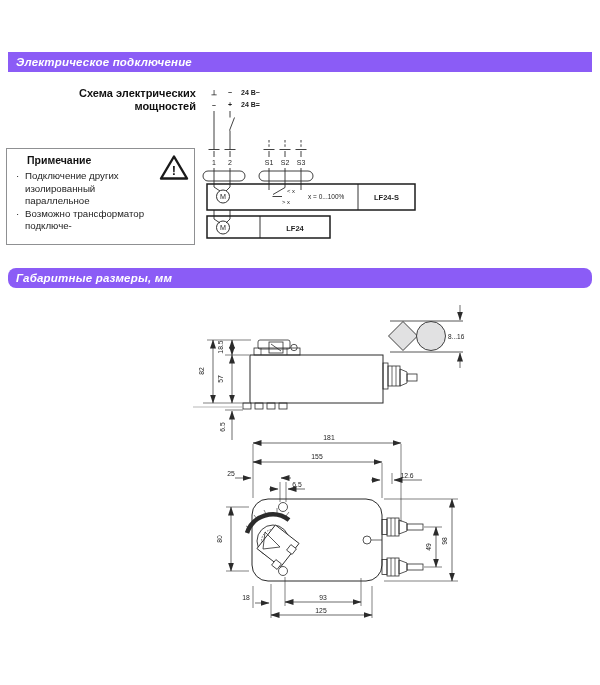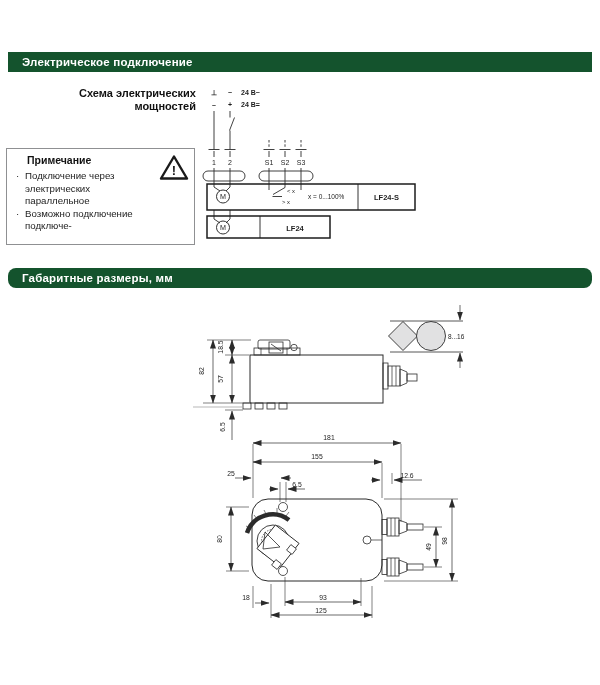--- a/index.html
+++ b/index.html
@@ -1,20 +1,20 @@
 <!DOCTYPE html>
 <html><head>
 <meta charset="utf-8">
 <style>
   html,body{margin:0;padding:0;}
   body{width:600px;height:685px;background:#ffffff;position:relative;
        font-family:"Liberation Sans",sans-serif;color:#222;overflow:hidden;}
-  .hdr{position:absolute;left:8px;width:584px;height:20px;background:#14532d;
+  .hdr{position:absolute;left:8px;width:584px;height:20px;background:#8b5cf6;
        color:#fff;font-weight:bold;font-size:11.5px;line-height:20px;
-       padding-left:14px;box-sizing:border-box;letter-spacing:.2px;}
+       padding-left:8px;box-sizing:border-box;letter-spacing:.2px;font-style:italic;}
   #hdr1{top:52px;}
   #hdr2{top:268px;border-radius:8px;}
   .caption{position:absolute;left:60px;top:87px;width:136px;text-align:right;
        font-weight:bold;font-size:11px;line-height:13px;color:#111;}
   .notebox{position:absolute;left:6px;top:148px;width:189px;height:97px;
        border:1px solid #8f9092;box-sizing:border-box;background:#fff;}
   .note-title{position:absolute;left:20px;top:5px;font-size:10.5px;font-weight:bold;color:#111;}
   .note-list{position:absolute;left:8px;top:21px;width:158px;font-size:9.7px;line-height:12.6px;color:#222;}
   .nline{position:relative;padding-left:10px;}
   .blt{position:absolute;left:1px;top:0;}
@@ -116,28 +116,28 @@
 
 <div class="notebox">
   <div class="note-title">Примечание</div>
   <svg class="warn" width="30" height="27" viewBox="0 0 30 27">
     <path d="M15,2.5 L28,24.5 L2,24.5 Z" fill="none" stroke="#1a1a1a" stroke-width="2.4" stroke-linejoin="round"></path>
     <text x="15" y="21" text-anchor="middle" font-size="13" font-weight="bold">!</text>
   </svg>
   <div class="note-list">
     <div class="nline">
       <span class="blt">·</span>
-      <span>Подключение через электрических</span>
+      <span>Подключение других изолированный</span>
     </div>
     <div class="nline">
       <span>параллельное</span>
     </div>
     <div class="nline">
       <span class="blt">·</span>
-      <span>Возможно подключение подключе-</span>
+      <span>Возможно трансформатор подключе-</span>
     </div>
   </div>
 </div>
 
 <div id="hdr2" class="hdr">Габаритные размеры, мм</div>
 
 <svg class="dimsvg" width="410" height="365" viewBox="0 0 410 365">
   <defs>
     <marker id="mE" markerWidth="9" markerHeight="6" refX="8.5" refY="3" orient="auto" markerUnits="userSpaceOnUse">
       <path d="M0,0 L9,3 L0,6 Z" fill="#2b2b2b"></path>

